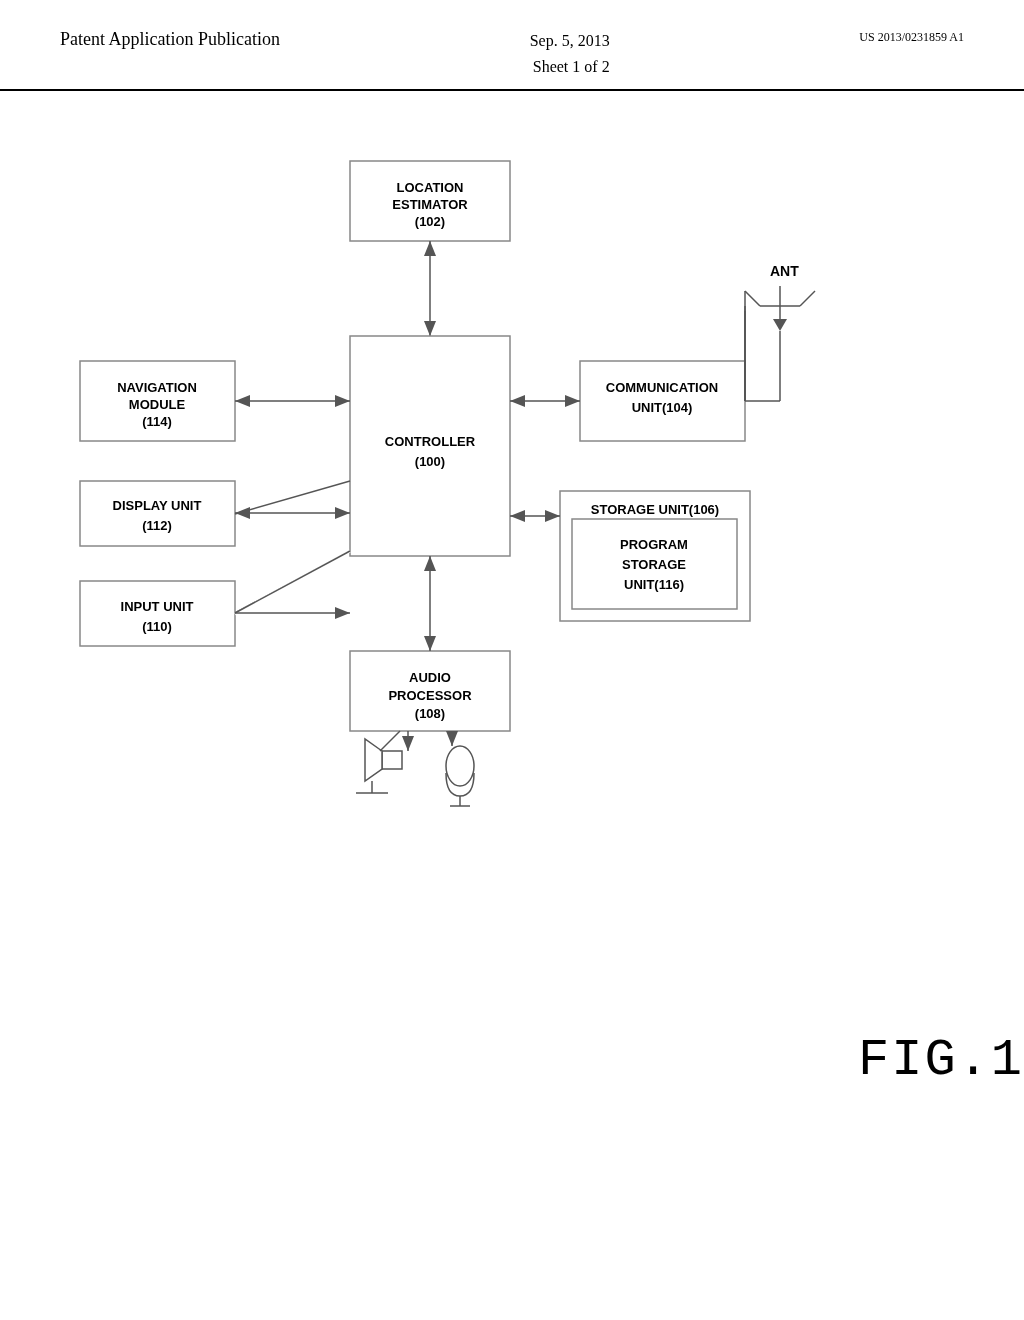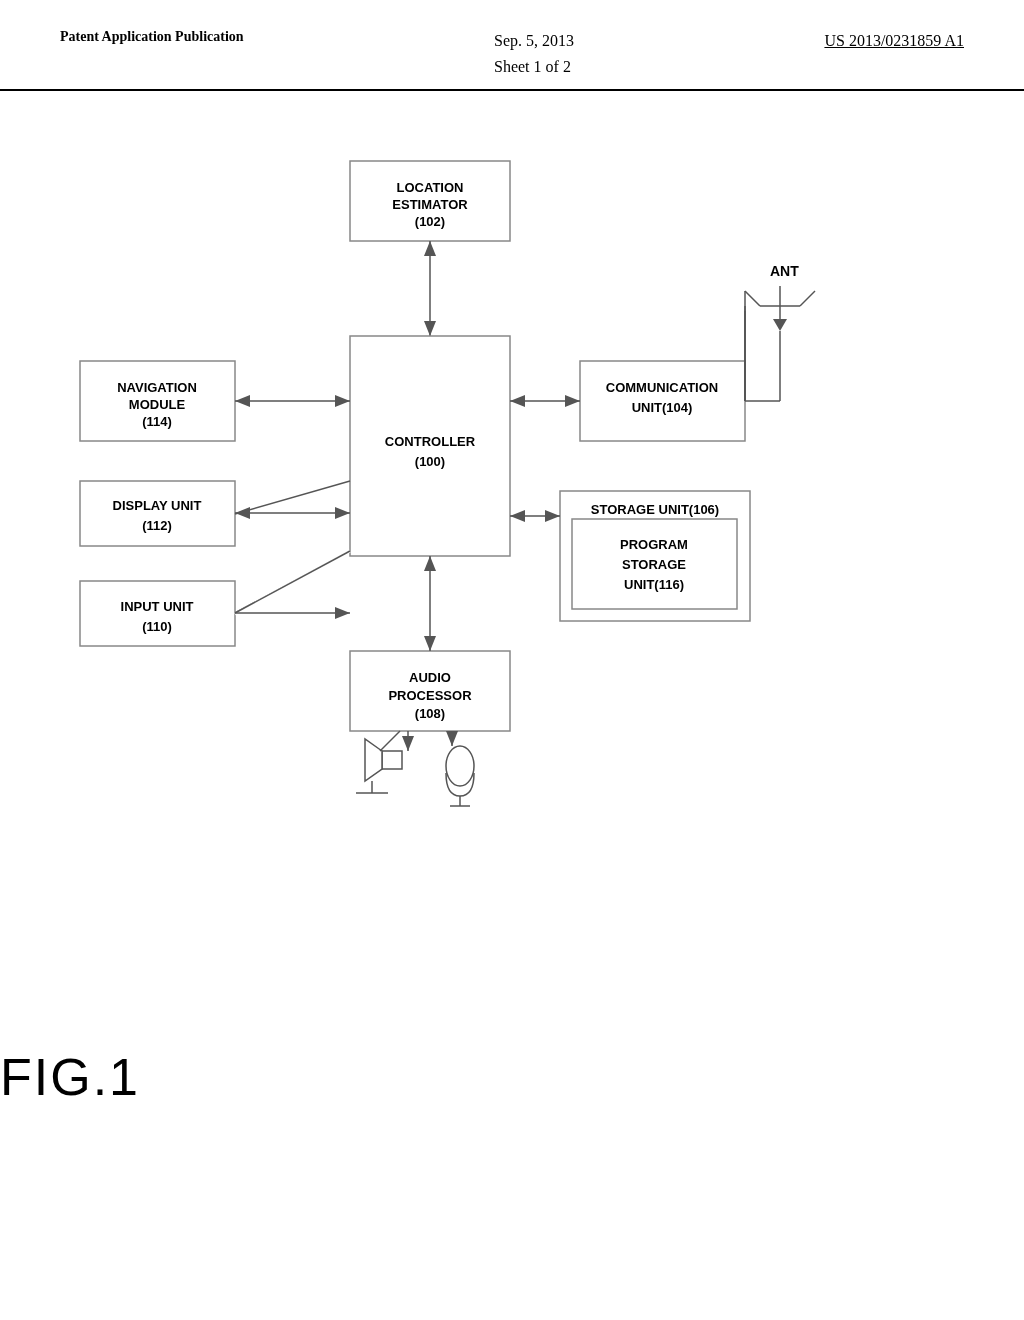--- a/index.html
+++ b/index.html
@@ -14,61 +14,60 @@
 
     
     .header {
       display: flex;
       justify-content: space-between;
       align-items: flex-start;
       padding: 28px 60px 10px 60px;
       border-bottom: 2px solid #000;
     }
     .header-left {
-      font-size: 14px;
-      font-weight: bold;
+      font-size: 18px;
+      font-weight: normal;
       max-width: 340px;
       line-height: 1.3;
     }
     .header-center {
       font-size: 16px;
+      text-align: right;
+      line-height: 1.6;
+    }
+    .header-right {
+      font-size: 12px;
       text-align: left;
       line-height: 1.6;
-    }
-    .header-right {
-      font-size: 16px;
-      text-align: left;
-      line-height: 1.6;
-      text-decoration: underline;
     }
 
     
     .diagram-area {
       position: relative;
       width: 100%;
       height: 900px;
       margin-top: 30px;
     }
 
     .diagram-svg {
       position: absolute;
       top: 0;
       left: 0;
       width: 100%;
       height: 100%;
     }
 
     
     .figure-label {
-      text-align: left;
+      text-align: right;
       font-size: 52px;
       font-weight: normal;
-      margin-top: 26px;
+      margin-top: 10px;
       letter-spacing: 2px;
-      font-family: Liberation Sans, sans-serif;
+      font-family: Liberation Mono, monospace;
     }
 
     .box-label {
       font-family: Arial, sans-serif;
       font-size: 13px;
       font-weight: bold;
       text-anchor: middle;
       dominant-baseline: middle;
     }
 

